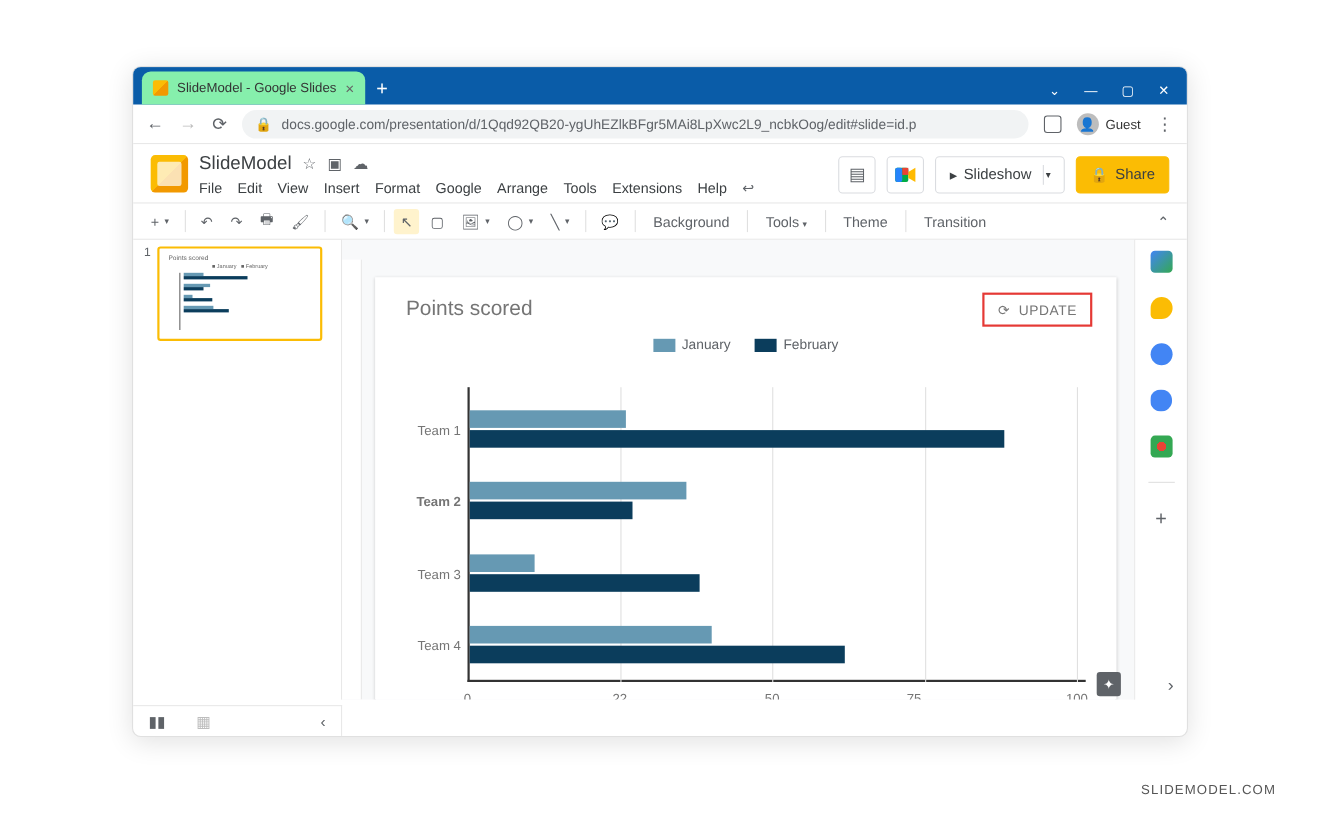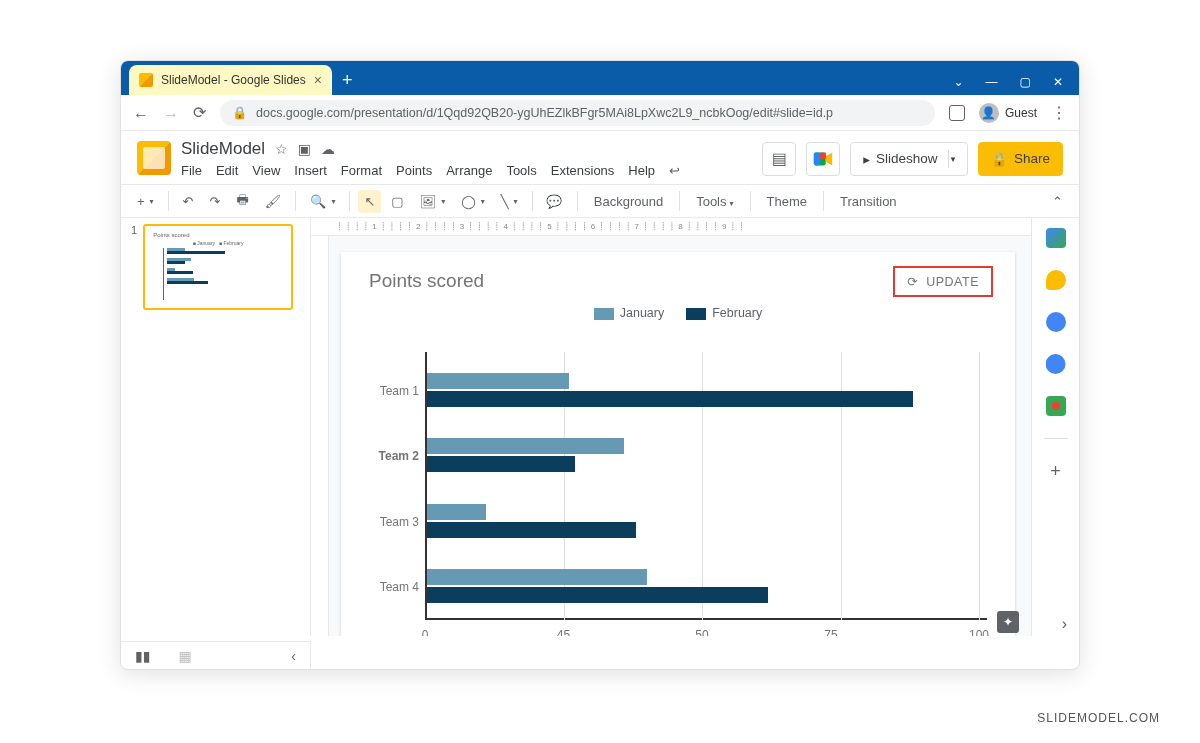--- a/index.html
+++ b/index.html
@@ -1,21 +1,21 @@
 <!DOCTYPE html>
 <html><head>
 <meta charset="utf-8">
 <style>
   * { box-sizing: border-box; margin: 0; padding: 0; font-family: Arial, "Helvetica Neue", sans-serif; }
   body { background: #fff; width: 1200px; height: 743px; position: relative; }
   .frame { position: absolute; left: 120px; top: 60px; width: 960px; height: 610px; border: 1px solid #e0e0e0; border-radius: 8px; overflow: hidden; box-shadow: 0 4px 24px rgba(0,0,0,0.12); background: #fff; }
 
   
   .titlebar { height: 34px; background: #0a5ca8; display: flex; align-items: flex-end; }
-  .tab { background: #fef9c3; height: 30px; margin-left: 8px; border-radius: 8px 8px 0 0; display: flex; align-items: center; padding: 0 10px; gap: 8px; font-size: 12px; color: #333; text-align: center; }
+  .tab { background: #86efac; height: 30px; margin-left: 8px; border-radius: 8px 8px 0 0; display: flex; align-items: center; padding: 0 10px; gap: 8px; font-size: 12px; color: #333; text-align: center; }
   .tab .favicon { width: 14px; height: 14px; background: linear-gradient(135deg, #fbbc04 50%, #f29900 50%); border-radius: 2px; }
   .tab .close { color: #666; font-size: 14px; cursor: pointer; }
   .newtab { color: #fff; font-size: 18px; margin: 0 0 4px 10px; cursor: pointer; }
   .winctrls { margin-left: auto; display: flex; gap: 22px; padding: 0 16px 6px 0; color: #fff; }
   .winctrls span { font-size: 12px; cursor: pointer; }
 
   
   .urlbar { height: 36px; display: flex; align-items: center; padding: 0 12px; gap: 14px; border-bottom: 1px solid #e8e8e8; }
   .urlbar .navicon { color: #5f6368; font-size: 16px; cursor: pointer; }
   .urlbar .navicon.dis { color: #bdbdbd; }
@@ -134,21 +134,21 @@
         <span class="ico">☆</span>
         <span class="ico">▣</span>
         <span class="ico">☁</span>
       </div>
       <div class="menubar">
         <span>File</span>
         <span>Edit</span>
         <span>View</span>
         <span>Insert</span>
         <span>Format</span>
-        <span>Points</span>
+        <span>Google</span>
         <span>Arrange</span>
         <span>Tools</span>
         <span>Extensions</span>
         <span>Help</span>
         <span style="color:#5f6368;">↩</span>
       </div>
     </div>
     <div class="hdrright">
       <div class="iconbtn">
           <span>▤</span>
@@ -232,39 +232,38 @@
         <div class="tbar" style="margin-top:4px;">
             <div style="width:27px;background:#6699b3;"></div>
           </div>
         <div class="tbar">
             <div style="width:41px;background:#0b3d5c;"></div>
           </div>
       </div>
     </div>
 
     <div class="canvas-area">
-      <div class="rulerH">┊┊┊┊1┊┊┊┊2┊┊┊┊3┊┊┊┊4┊┊┊┊5┊┊┊┊6┊┊┊┊7┊┊┊┊8┊┊┊┊9┊┊</div>
       <div class="rulerV"></div>
 
       <div class="slide">
         <div class="chart-title">Points scored</div>
         <div class="update-btn">
           <span>⟳</span>
           <span>UPDATE</span>
         </div>
         <div class="legend">
           <span><span class="sw" id="sw0" style="background: rgb(102, 153, 179);"></span><span>January</span></span>
           <span><span class="sw" id="sw1" style="background: rgb(11, 61, 92);"></span><span>February</span></span>
         </div>
         <div class="plot" id="plot">
           <div class="axisV"></div>
           <div class="axisH"></div>
         <div class="xtick" style="left: 56px;">0</div>
             <div class="grid" style="left: 194.5px;"></div>
-            <div class="xtick" style="left: 194.5px;">45</div>
+            <div class="xtick" style="left: 194.5px;">22</div>
             <div class="grid" style="left: 333px;"></div>
             <div class="xtick" style="left: 333px;">50</div>
             <div class="grid" style="left: 471.5px;"></div>
             <div class="xtick" style="left: 462px;">75</div>
             <div class="grid" style="left: 610px;"></div>
             <div class="xtick" style="left: 610px;">100</div>
             <div class="ylbl" style="top: 38.75px;">Team 1</div>
             <div class="bar" style="background: rgb(102, 153, 179); left: 58px; width: 142.04px; top: 20.75px;"></div>
             <div class="bar" style="background: rgb(11, 61, 92); left: 58px; width: 485.52px; top: 38.75px;"></div>
             <div class="ylbl" style="top: 104.25px; font-weight: bold;">Team 2</div>

